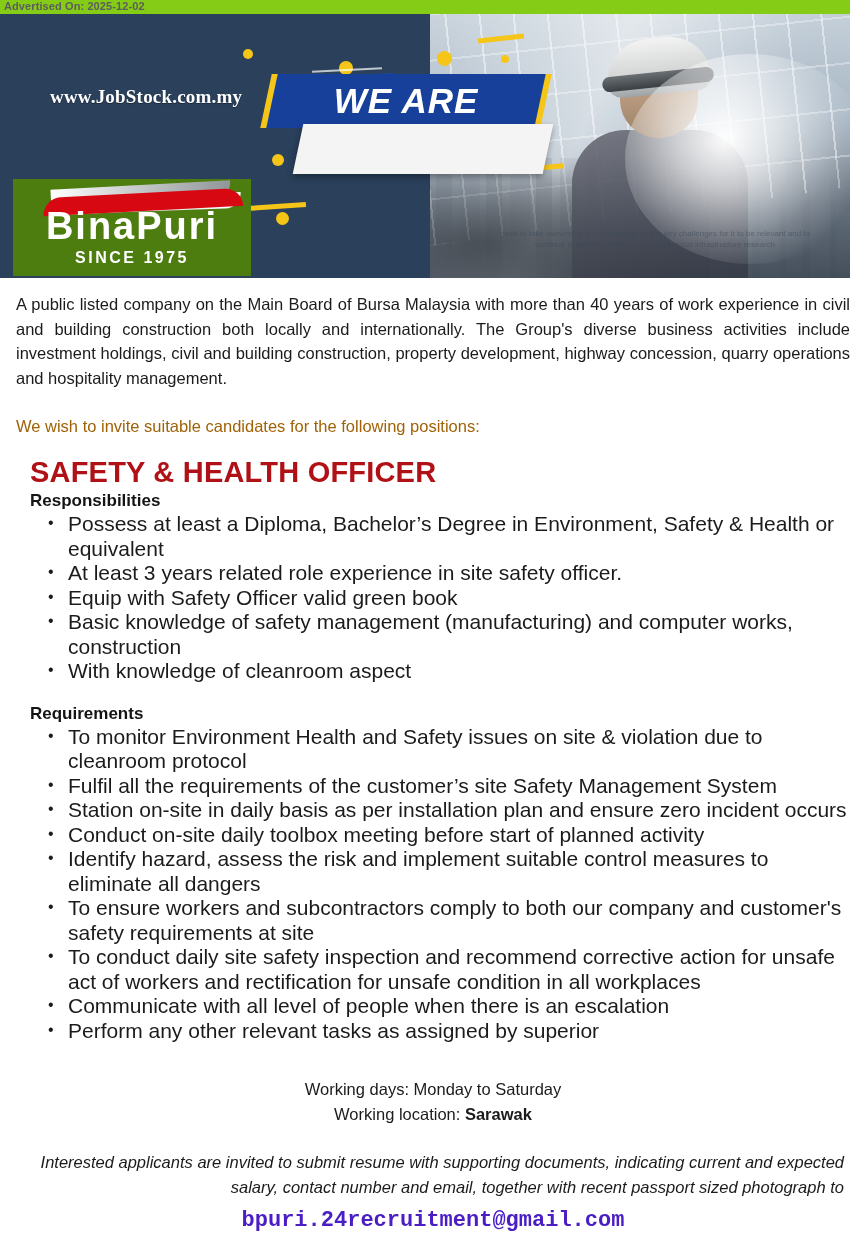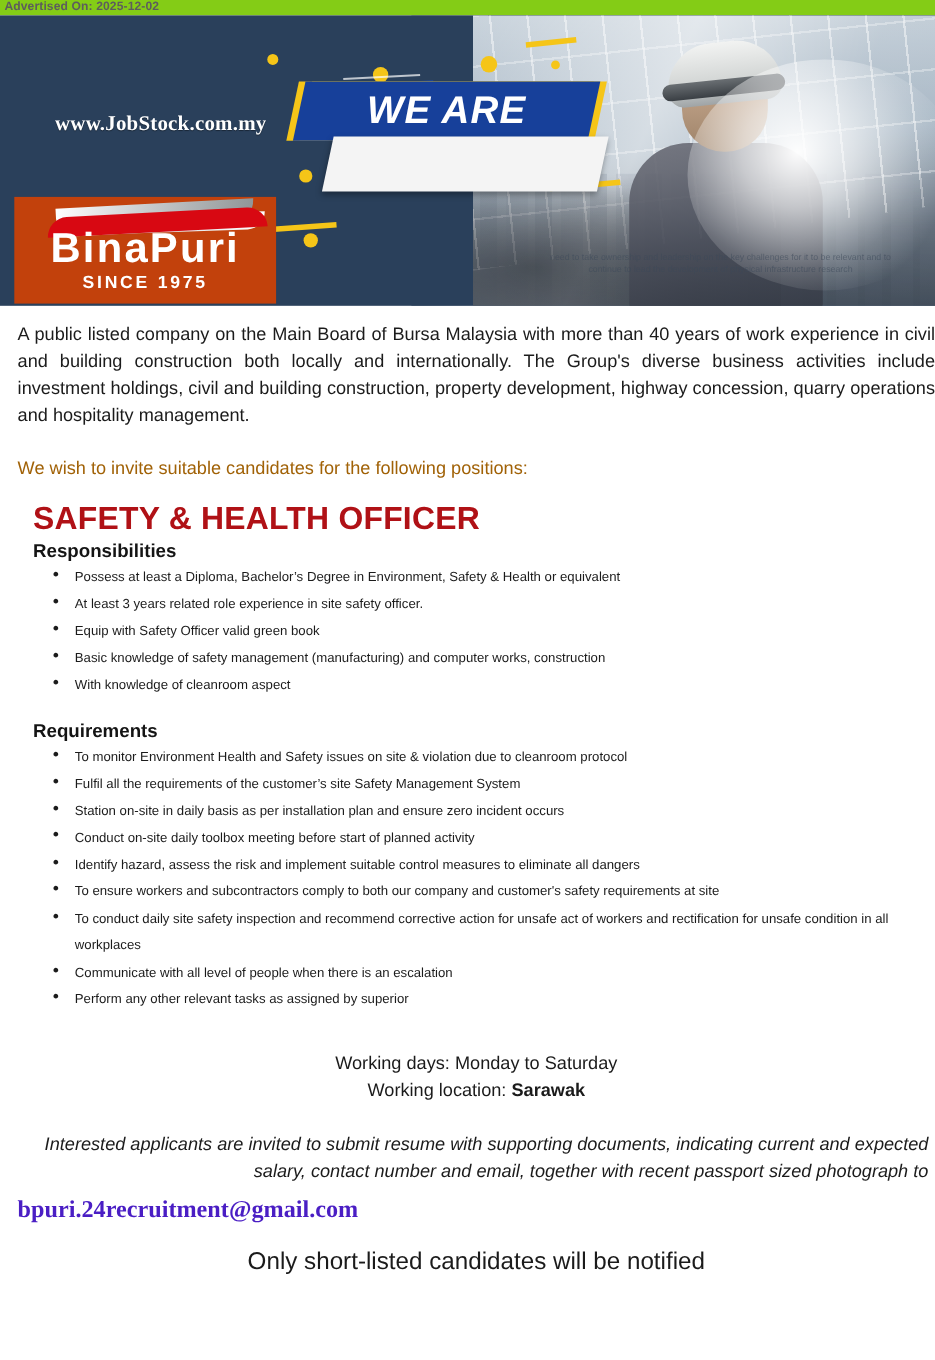--- a/index.html
+++ b/index.html
@@ -169,21 +169,21 @@
     right: 420px;
     width: 56px;
     height: 264px;
     background: linear-gradient(to right, #2a405b 0%, rgba(42,64,91,.35) 100%);
   }
 
   
   .banner-url {
     position: absolute;
     left: 50px;
-    top: 88px;
+    top: 72px;
     font-family: "Liberation Serif", serif;
     font-weight: bold;
     font-size: 19px;
     color: #ffffff;
     letter-spacing: .2px;
     text-shadow: 0 1px 1px rgba(0,0,0,.4);
   }
 
   
   .hiring-block {
@@ -253,21 +253,21 @@
   .deco-line-blue { background: #1b47a8; }
   .deco-line-white { background: rgba(255,255,255,.7); }
 
   
   .logo {
     position: absolute;
     left: 13px;
     top: 165px;
     width: 238px;
     height: 97px;
-    background: #c2410c;
+    background: #4d7c0f;
     overflow: hidden;
   }
   .logo-wave-a {
     position: absolute;
     left: 38px;
     top: 6px;
     width: 180px;
     height: 26px;
     border-radius: 0 0 90px 60px;
     background: linear-gradient(100deg, #ffffff 0%, #c9cccd 45%, #8e9395 100%);
@@ -354,21 +354,21 @@
     margin: 0 0 1px 14px;
   }
   ul.bullets {
     list-style: none;
     margin: 0;
     padding: 0 0 0 30px;
   }
   ul.bullets li {
     position: relative;
     font-family: "Liberation Sans", sans-serif;
-    font-size: 12px;
+    font-size: 21px;
     line-height: 24.5px;
     color: #1b1b1b;
     padding-left: 22px;
     margin: 0;
   }
   ul.bullets li::before {
     content: "\2022";
     position: absolute;
     left: 2px;
     top: -1px;
@@ -390,21 +390,22 @@
     margin: 0 6px;
     text-align: right;
     font-family: "Liberation Sans", sans-serif;
     font-size: 16.5px;
     line-height: 25px;
     color: #1b1b1b;
     font-style: italic;
   }
   .email {
     display: block;
-    font-family: Liberation Serif, serif;
+    text-align: center;
+    font-family: Liberation Mono, monospace;
     font-weight: bold;
     font-size: 22px;
     color: #4a1ec4;
     margin-top: 8px;
     text-decoration: none;
   }
   .notified {
     text-align: center;
     font-family: "Liberation Sans", sans-serif;
     font-size: 22px;

